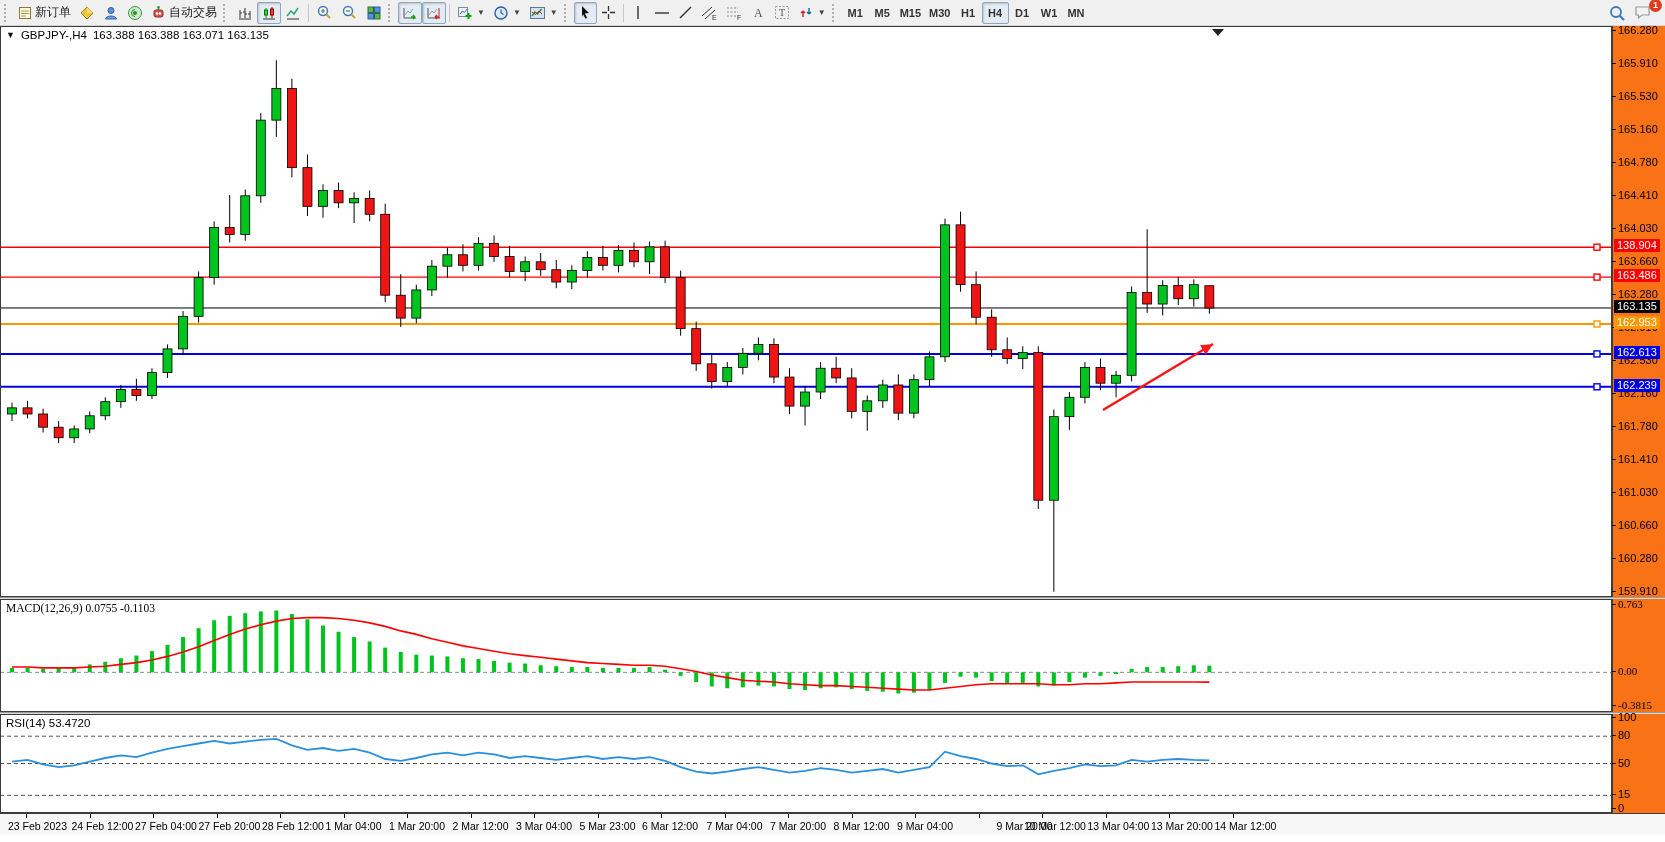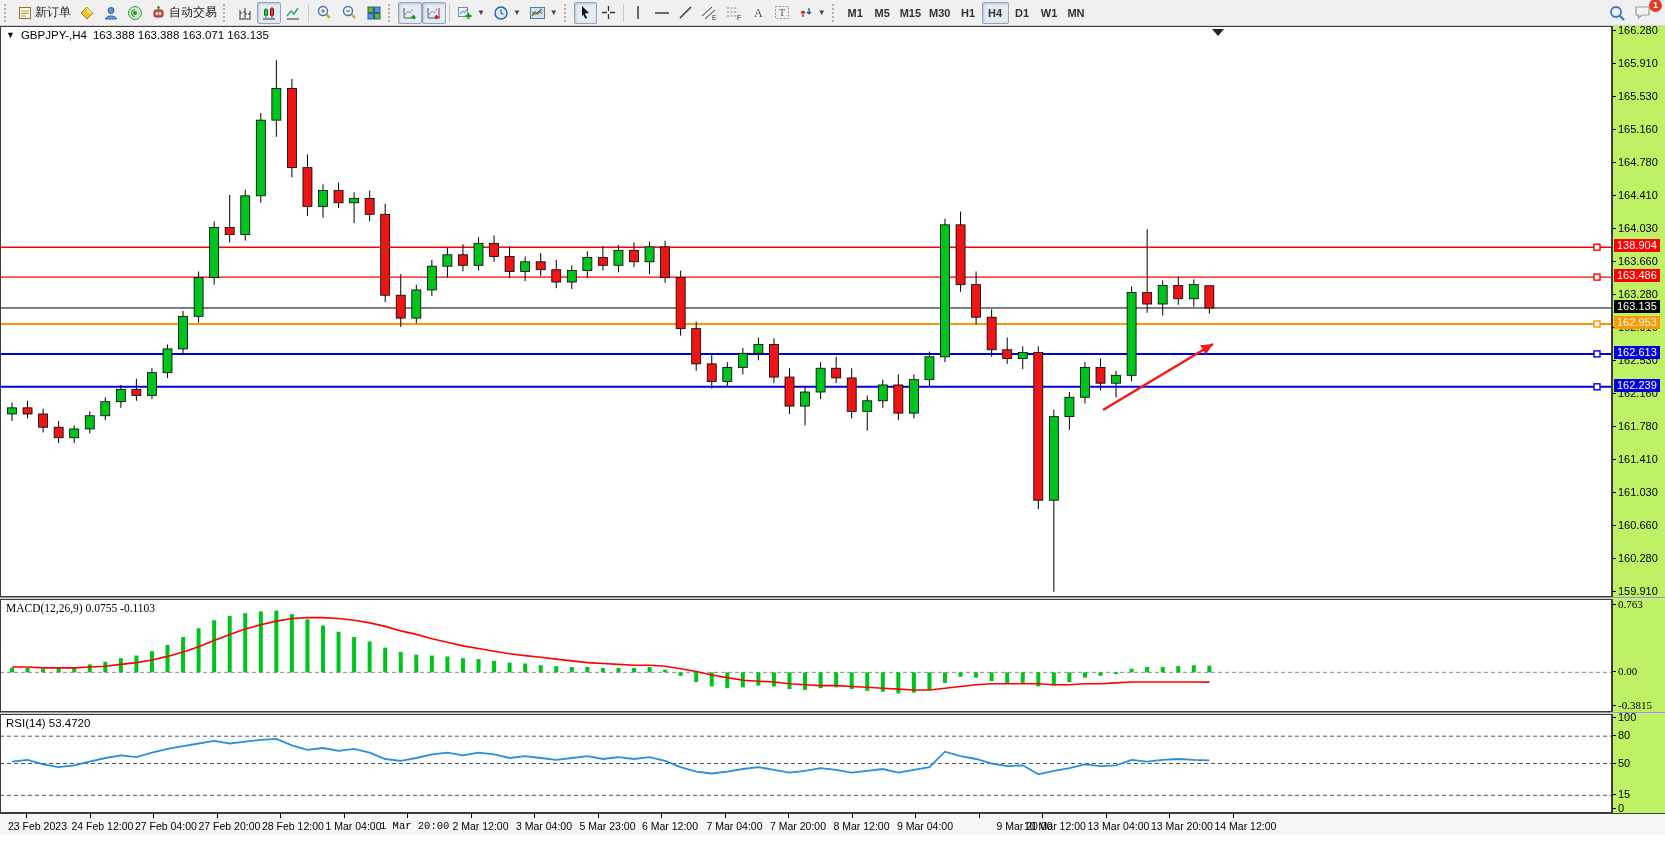--- a/index.html
+++ b/index.html
@@ -23,21 +23,21 @@
     font-size:9px; border-radius:7px; min-width:13px; height:13px; line-height:13px;
     text-align:center; font-weight:bold; }
   .iconwrap { position:relative; }
   
   #chart { position:relative; width:1665px; height:816px; background:#fff; }
   .pane { position:absolute; left:0; background:#fff; }
   .pane svg { position:absolute; left:0; top:0; }
   .plot-border { position:absolute; left:0; top:0; width:1612px; height:100%;
     border:1px solid #3c3c3c; pointer-events:none; }
   .axis { position:absolute; left:1612px; top:0; width:53px; height:100%;
-    border-left:1px solid #3c3c3c; background:#bef264; font-size:11px; color:#000; }
+    border-left:1px solid #3c3c3c; background:#f97316; font-size:11px; color:#000; }
   .tick { position:absolute; left:5px; white-space:nowrap; }
   .tick::before { content:""; position:absolute; left:-6px; top:6px; width:4px;
     border-top:1px solid #000; }
   .pricebox { position:absolute; left:1px; color:#fff; font-size:11px; padding:0 3px 1px 3px;
     white-space:nowrap; }
   .pane-label { position:absolute; left:6px; top:3px; font-size:11.5px; color:#000; z-index:5; }
   #main-title { display:flex; gap:6px; align-items:center; }
   #main-title .caret { font-size:9px; color:#111; }
   .hsep { position:absolute; left:0; width:1665px; height:2px; background:#d9d9d9;
     border-top:1px solid #9a9a9a; cursor:row-resize; }
@@ -625,21 +625,21 @@
       <span class="tlabel" style="left: 71.5px;">24 Feb 12:00</span>
       <div class="ttick" style="left: 153px;"></div>
       <span class="tlabel" style="left: 135px;">27 Feb 04:00</span>
       <div class="ttick" style="left: 216.5px;"></div>
       <span class="tlabel" style="left: 198.5px;">27 Feb 20:00</span>
       <div class="ttick" style="left: 280px;"></div>
       <span class="tlabel" style="left: 262px;">28 Feb 12:00</span>
       <div class="ttick" style="left: 343.5px;"></div>
       <span class="tlabel" style="left: 325.5px;">1 Mar 04:00</span>
       <div class="ttick" style="left: 407px;"></div>
-      <span class="tlabel" style="left: 380px; font-family: Liberation Mono, monospace;">1 Mar 20:00</span>
+      <span class="tlabel" style="left: 389px;">1 Mar 20:00</span>
       <div class="ttick" style="left: 470.5px;"></div>
       <span class="tlabel" style="left: 452.5px;">2 Mar 12:00</span>
       <div class="ttick" style="left: 534px;"></div>
       <span class="tlabel" style="left: 516px;">3 Mar 04:00</span>
       <div class="ttick" style="left: 597.5px;"></div>
       <span class="tlabel" style="left: 579.5px;">5 Mar 23:00</span>
       <div class="ttick" style="left: 661px;"></div>
       <span class="tlabel" style="left: 623px; padding-left: 19px;">6 Mar 12:00</span>
       <div class="ttick" style="left: 724.5px;"></div>
       <span class="tlabel" style="left: 706.5px;">7 Mar 04:00</span>

